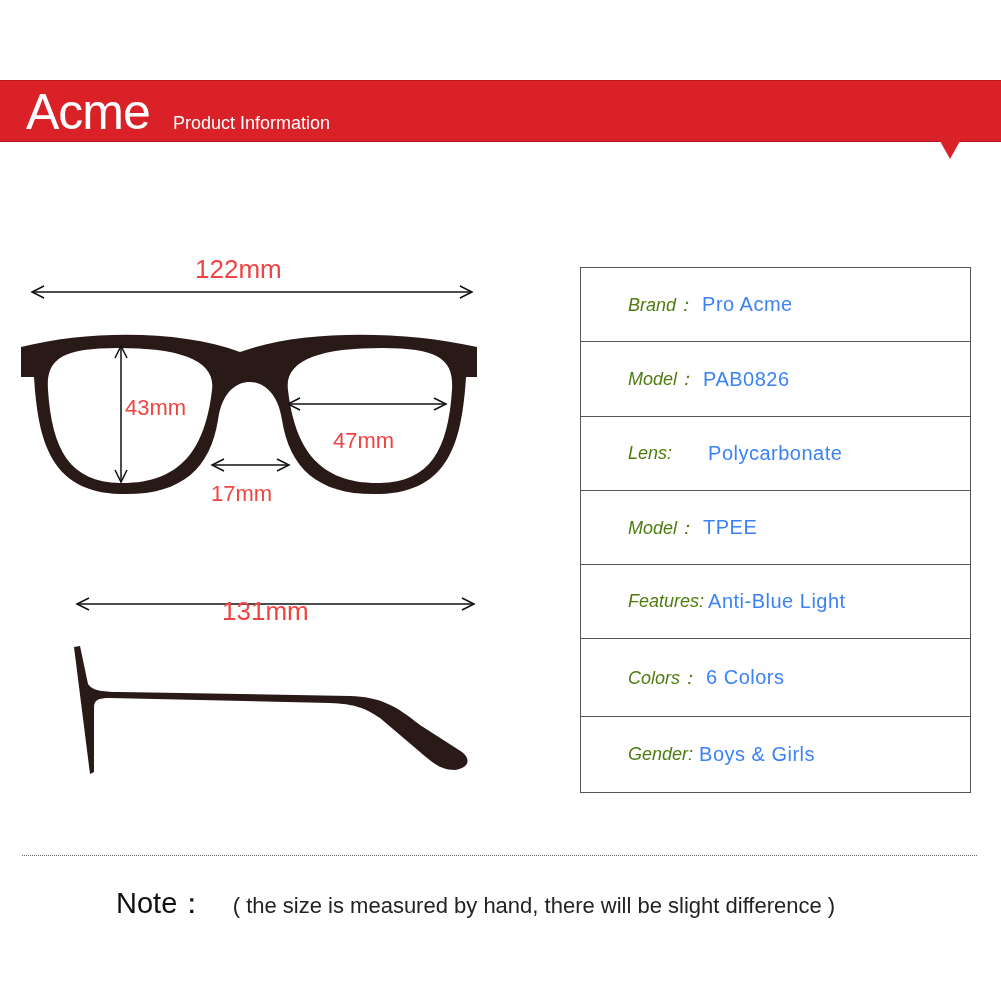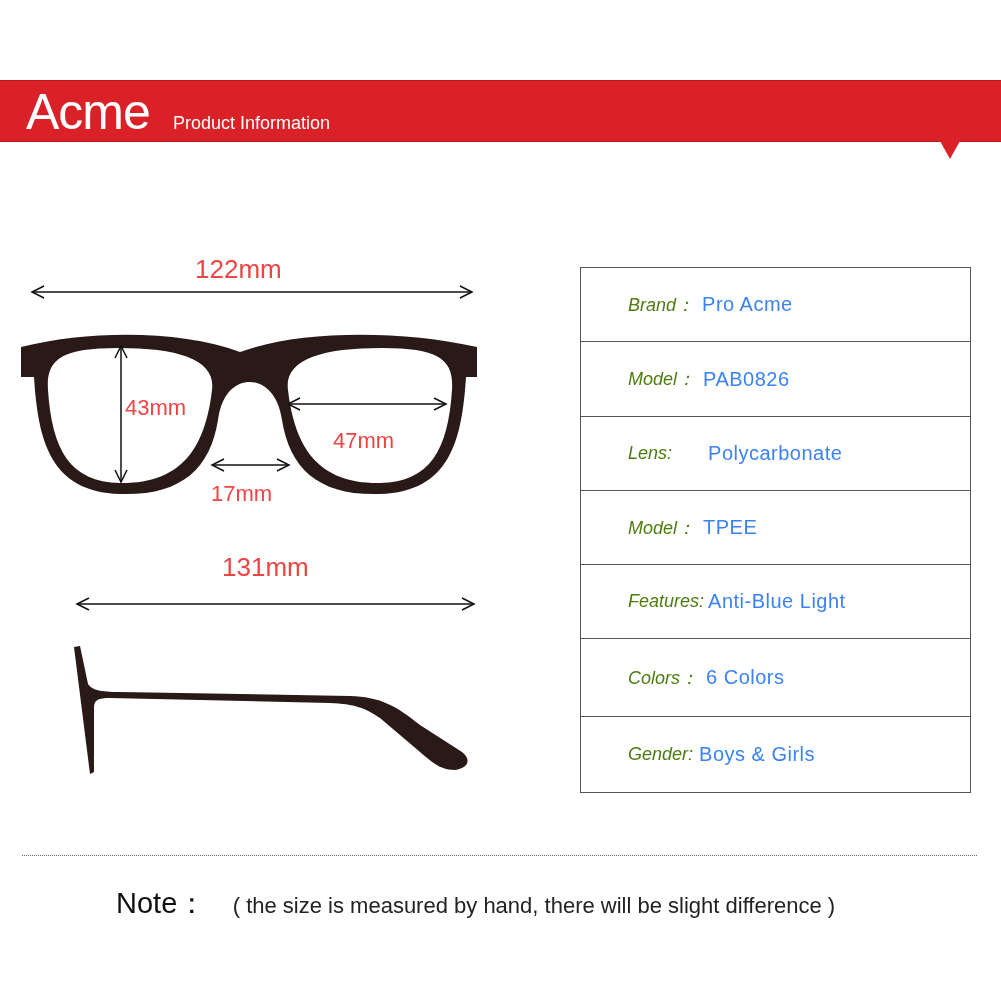--- a/index.html
+++ b/index.html
@@ -87,21 +87,21 @@
     <line x1="77" y1="604" x2="474" y2="604" stroke="#111" stroke-width="1.5"></line>
     <polyline points="89,598 77,604 89,610" fill="none" stroke="#111" stroke-width="1.5"></polyline>
     <polyline points="462,598 474,604 462,610" fill="none" stroke="#111" stroke-width="1.5"></polyline>
     <path fill="#2a1a17" d="
       M 74 647 L 80 646 L 88 684 C 92 690, 100 692, 120 692
       L 350 696 C 380 697, 395 705, 420 725 L 462 752
       C 472 760, 468 768, 455 770 C 440 770, 432 762, 420 752
       L 380 718 C 365 708, 355 704, 330 703 L 110 698
       C 98 698, 94 700, 94 708 L 94 772 L 90 774 Z"></path>
   </svg>
-  <div class="dim-label" style="left:222px;top:552px">131mm</div>
+  <div class="dim-label" style="left:222px;top:596px">131mm</div>
 </div>
 
 <div class="spec-table">
   <div class="spec-row" style="height:74px">
     <span class="spec-label">Brand：</span>
     <span class="spec-value">Pro Acme</span>
   </div>
   <div class="spec-row" style="height:75px">
     <span class="spec-label">Model：</span>
     <span class="spec-value">PAB0826</span>

